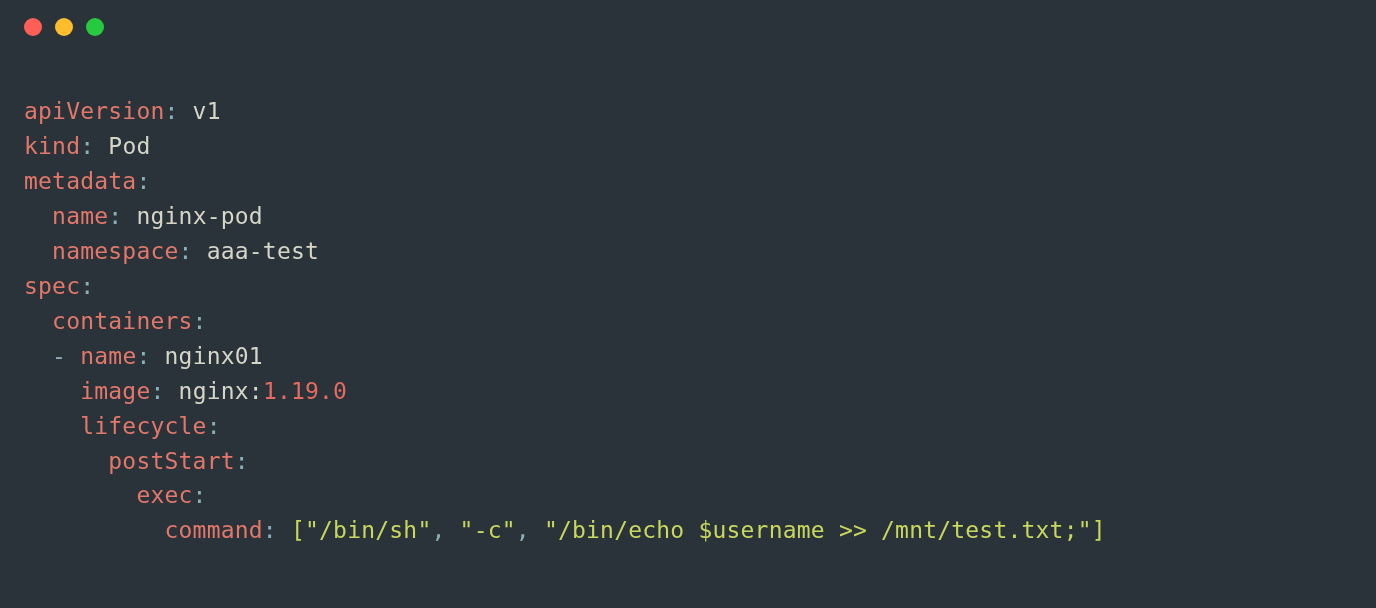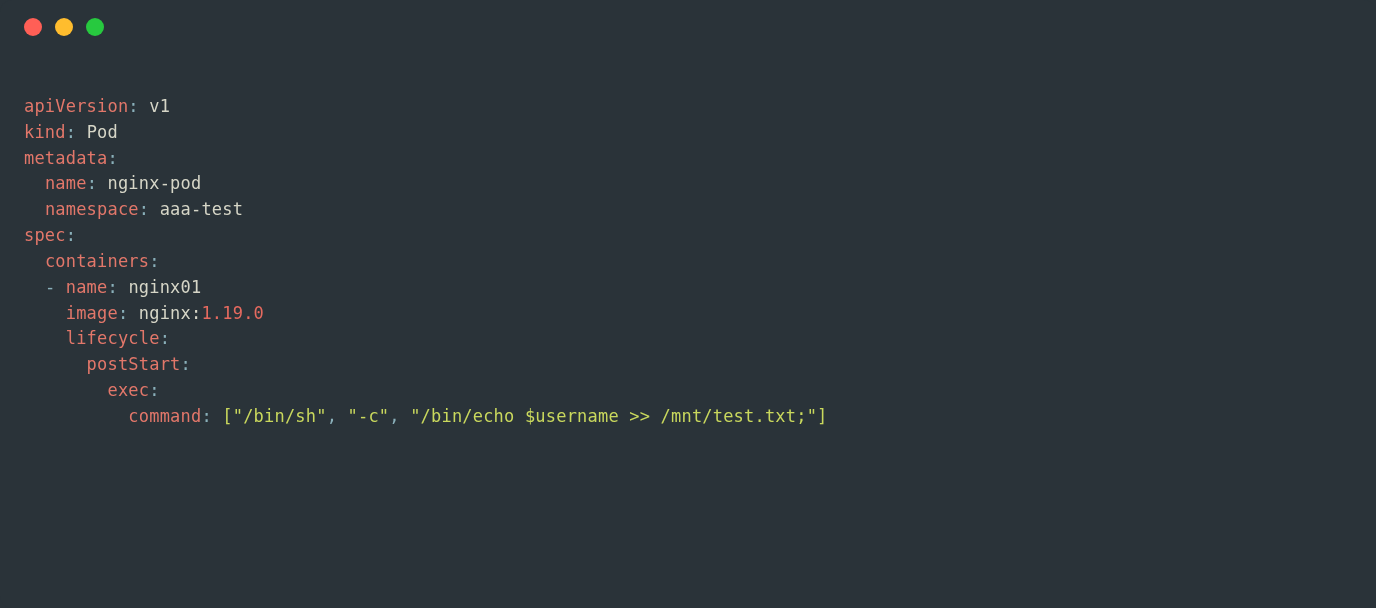--- a/index.html
+++ b/index.html
@@ -29,21 +29,21 @@
     .traffic-light {
       width: 18px;
       height: 18px;
       border-radius: 50%;
     }
     .traffic-light.red { background: #ff5f56; }
     .traffic-light.yellow { background: #ffbd2e; }
     .traffic-light.green { background: #27c93f; }
     .code-area {
       padding: 40px 24px 24px 24px;
-      font-size: 17px;
+      font-size: 23px;
       line-height: 1.52;
       color: #d4d4d4;
       white-space: pre;
       letter-spacing: 0.2px;
     }
     .k { color: #e2776a; }
     .p { color: #8ab0ba; }
     .v { color: #d6d6c7; }
     .n { color: #e66a5f; }
     .b { color: #c9d85d; }

